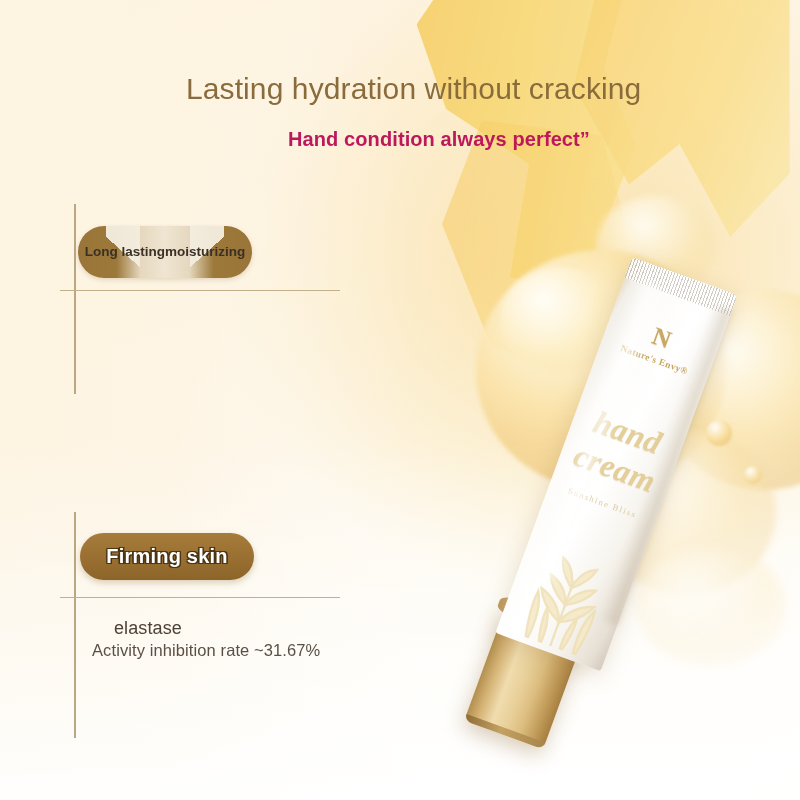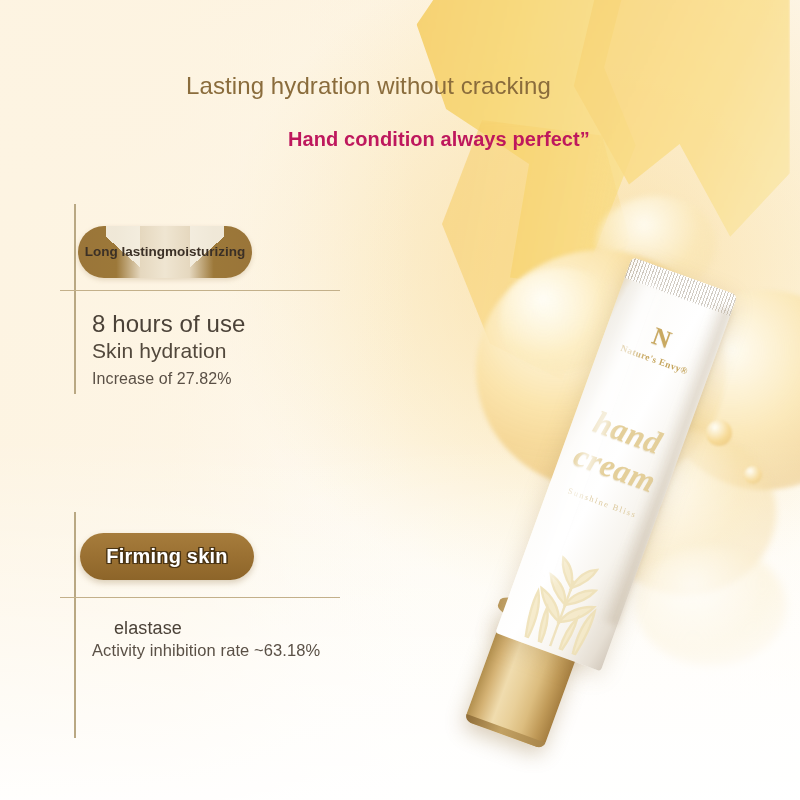--- a/index.html
+++ b/index.html
@@ -109,21 +109,21 @@
   .d1 { top: 420px; left: 706px; width: 26px; height: 26px; }
   .d2 { top: 466px; left: 744px; width: 18px; height: 18px; }
   .d3 { top: 372px; left: 686px; width: 14px; height: 14px; }
   .d4 { top: 500px; left: 648px; width: 12px; height: 12px; }
   .d5 { top: 286px; left: 624px; width: 11px; height: 11px; }
 
   
   .head-sub {
     position: absolute;
     top: 72px; left: 186px;
-    font-size: 24px;
+    font-size: 30px;
     font-weight: 400;
     letter-spacing: 0.1px;
     color: #8a6c3c;
     white-space: nowrap;
   }
   .head-main {
     position: absolute;
     top: 128px; left: 288px;
     font-size: 20px;
     font-weight: 700;
@@ -431,31 +431,26 @@
 
   <div class="badge-soft">
     <div class="cutL"></div>
     <div class="cutR"></div>
     <div class="btext">
       <span>Long lasting</span>
       <span>moisturizing</span>
     </div>
   </div>
 
-  <div class="stat stat-1">
-    <div class="l1">8 hours of use</div>
-    <div class="l2">Skin hydration</div>
-    <div class="l3">Increase of 27.82%</div>
-  </div>
 
   <div class="vline" style="top:512px; height:226px;"></div>
   <div class="hline" style="top:597px;"></div>
 
   <div class="badge-solid">
     <span class="btext2">Firming skin</span>
   </div>
 
   <div class="stat stat-2">
     <div class="l1">elastase</div>
-    <div class="l3">Activity inhibition rate ~63.18%</div>
+    <div class="l3">Activity inhibition rate ~31.67%</div>
   </div>
 
 </div>
 
 </body></html>

